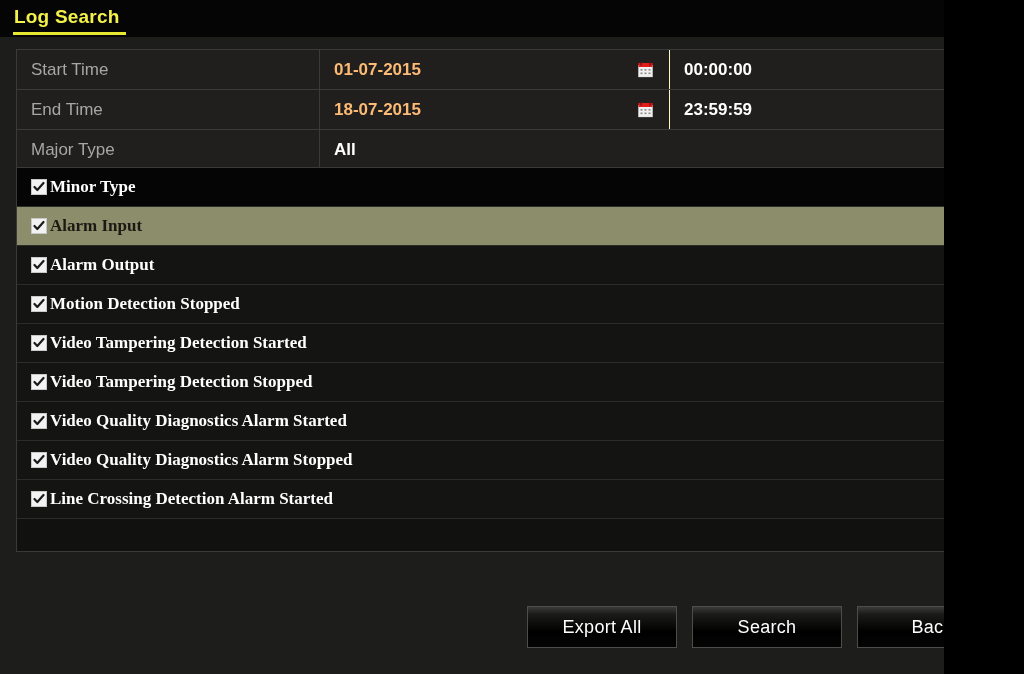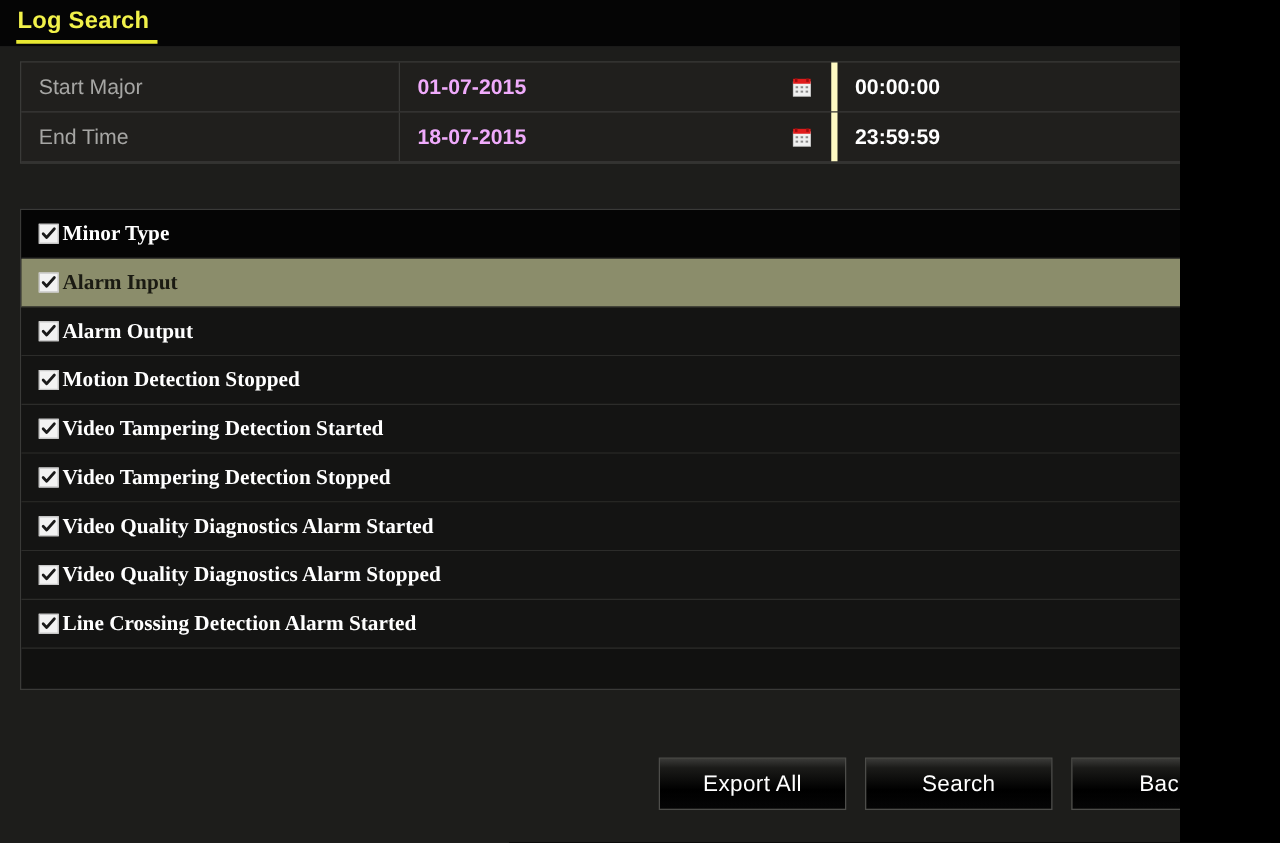--- a/index.html
+++ b/index.html
@@ -78,24 +78,24 @@
     color: #a6a6a4;
     white-space: nowrap;
   }
   .cell-date {
     width: 350px;
     box-sizing: border-box;
     position: relative;
     display: flex;
     align-items: center;
     padding-left: 14px;
-    border-right: 5px solid #fef9c3;
+    border-right: 1px solid #fef9c3;
     font-size: 17px;
     font-weight: bold;
-    color: #f0abfc;
+    color: #fdba74;
     white-space: nowrap;
   }
   .cell-time {
     flex: 1;
     box-sizing: border-box;
     position: relative;
     display: flex;
     align-items: center;
     padding-left: 14px;
     font-size: 17px;
@@ -258,21 +258,21 @@
   <div class="titlebar">
     <div class="title-text">Log Search</div>
     <div class="title-underline"></div>
   </div>
 
   <div class="panel">
 
     <div class="form-table">
 
       <div class="form-row">
-        <div class="cell-label">Start Major</div>
+        <div class="cell-label">Start Time</div>
         <div class="cell-date">
           <span>01-07-2015</span>
           <span class="cal-icon">
             <svg width="15" height="15" viewBox="0 0 15 15">
               <rect x="0.5" y="3" width="14" height="11.5" fill="#f0f0f0" stroke="#cfcfcf" stroke-width="0.6"></rect>
               <rect x="0.5" y="0.5" width="14" height="4" fill="#e01b1b"></rect>
               <rect x="2" y="0" width="2" height="3" fill="#9a0f0f"></rect>
               <rect x="11" y="0" width="2" height="3" fill="#9a0f0f"></rect>
               <rect x="2.5" y="6.5" width="2" height="1.6" fill="#8a8a8a"></rect>
               <rect x="6.5" y="6.5" width="2" height="1.6" fill="#8a8a8a"></rect>
@@ -321,20 +321,31 @@
             <svg width="17" height="17" viewBox="0 0 17 17">
               <circle cx="8.5" cy="8.5" r="8" fill="#f7dede" stroke="#e8b9b9" stroke-width="0.8"></circle>
               <circle cx="8.5" cy="8.5" r="5.8" fill="#ffffff" opacity="0.5"></circle>
               <line x1="8.5" y1="8.5" x2="8.5" y2="4.6" stroke="#3a2020" stroke-width="1.5" stroke-linecap="round"></line>
               <line x1="8.5" y1="8.5" x2="11.6" y2="9.8" stroke="#3a2020" stroke-width="1.5" stroke-linecap="round"></line>
             </svg>
           </span>
         </div>
       </div>
 
+      <div class="form-row last">
+        <div class="cell-label">Major Type</div>
+        <div class="cell-select">
+          <span>All</span>
+          <span class="chevron-small">
+            <svg width="14" height="9" viewBox="0 0 14 9">
+              <polyline points="1,2 7,7.5 13,2" fill="none" stroke="#cfcfcf" stroke-width="2" stroke-linecap="round" stroke-linejoin="round"></polyline>
+            </svg>
+          </span>
+        </div>
+      </div>
     </div>
 
     <div class="list-wrap">
       <div class="list-area">
 
         <div class="list-row header-row">
           <span class="cbx">
             <svg width="12" height="12" viewBox="0 0 12 12">
               <polyline points="1.5,6 4.3,9 10.5,2" fill="none" stroke="#1a1a1a" stroke-width="2.2" stroke-linecap="round" stroke-linejoin="round"></polyline>
             </svg>

